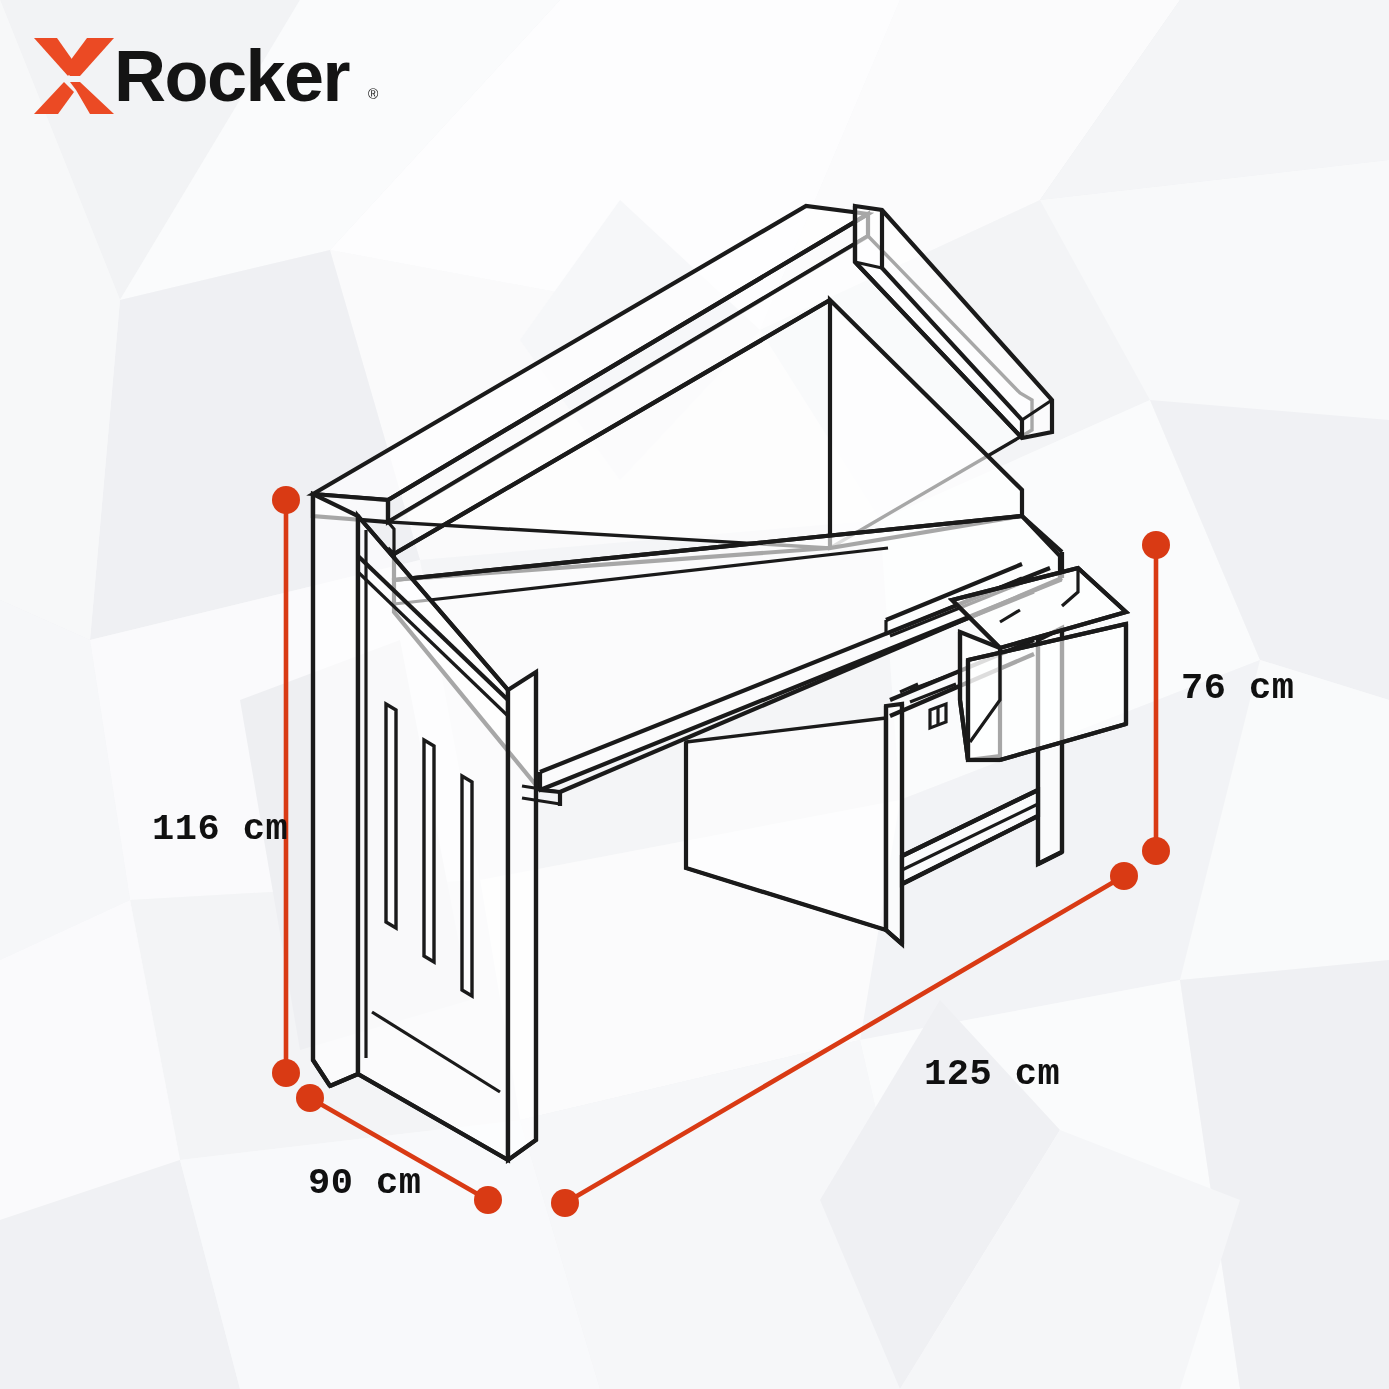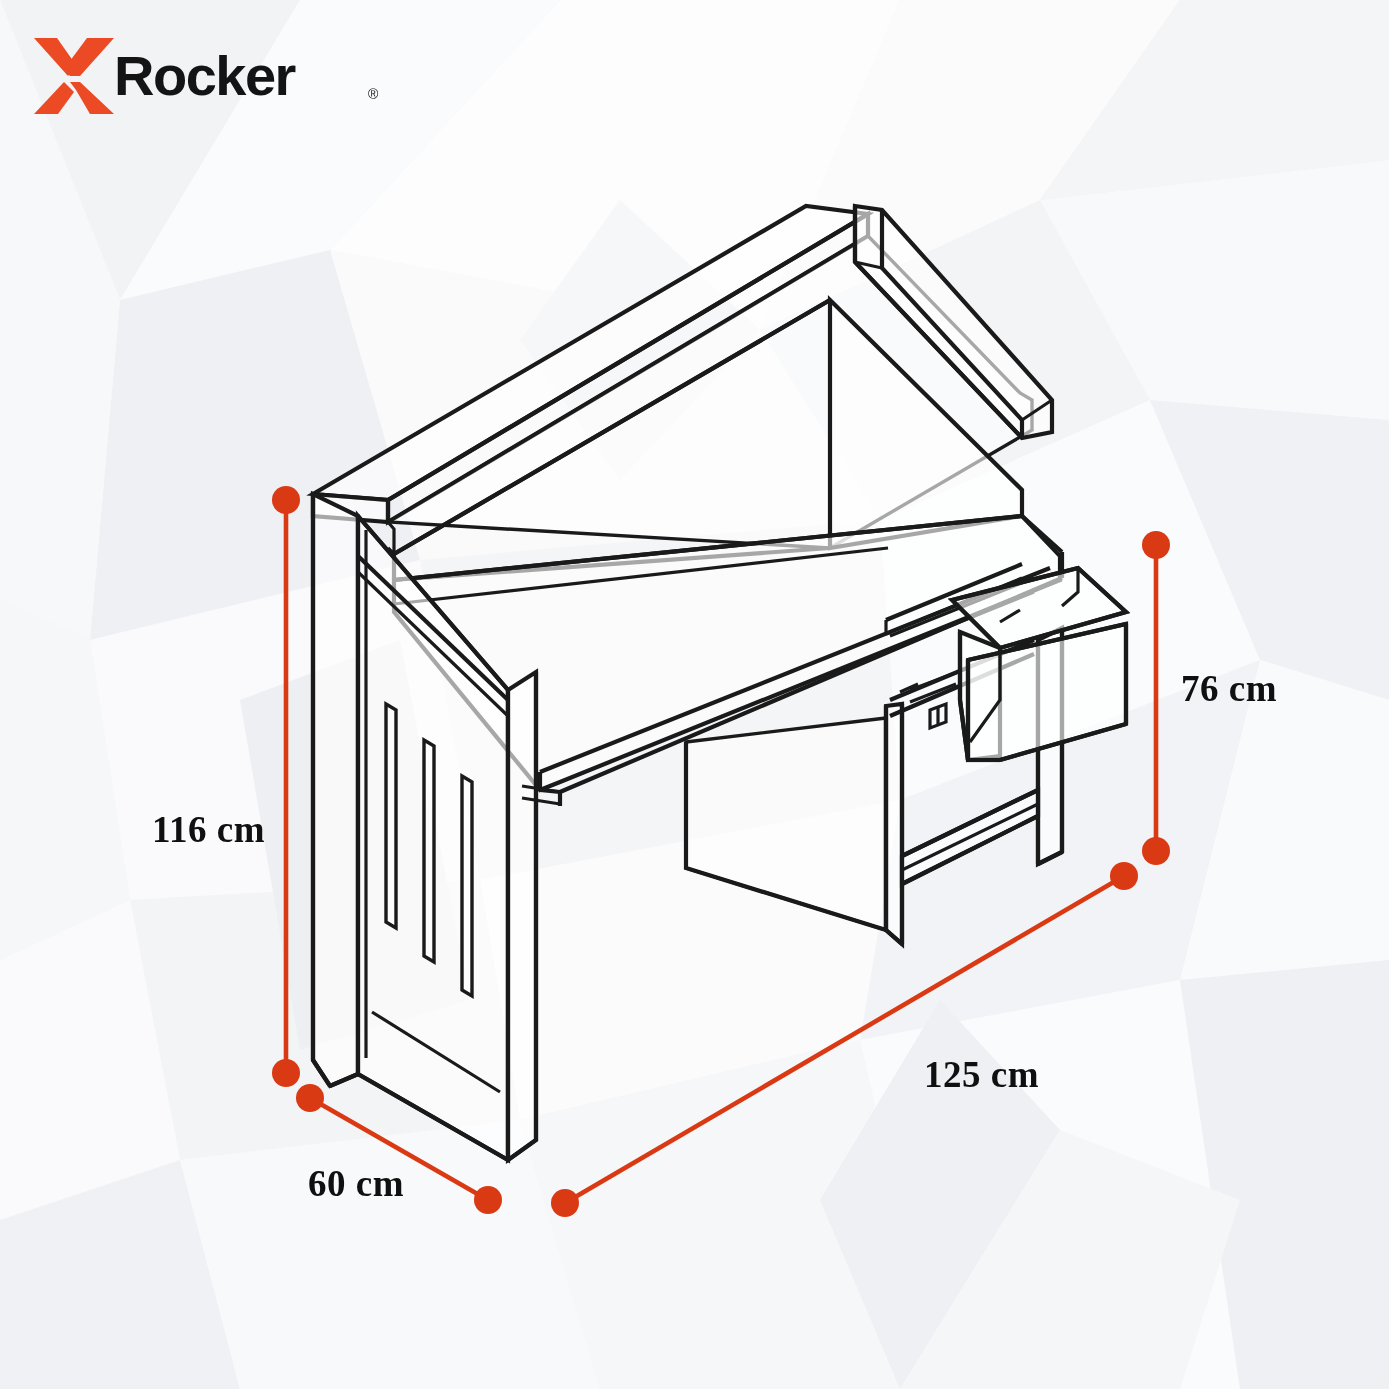--- a/index.html
+++ b/index.html
@@ -56,42 +56,42 @@
     stroke-linejoin: miter;
   }
   .dim-line {
     fill: none;
     stroke-width: 4.6;
     stroke-linecap: round;
   }
   .dim-dot { stroke: none; }
   .dim-label {
     position: absolute;
-    font-family: Liberation Serif, serif;
+    font-family: Liberation Mono, monospace;
     font-weight: bold;
     font-size: 37px;
     color: #101010;
     letter-spacing: 0.5px;
     white-space: nowrap;
   }
   #logo {
     position: absolute;
     left: 28px;
     top: 30px;
     width: 360px;
     height: 92px;
   }
   #logo-mark { position: absolute; left: 0; top: 4px; width: 92px; height: 84px; }
   #logo-word {
     position: absolute;
     left: 86px;
     top: 0px;
     font-family: "Liberation Sans", sans-serif;
     font-weight: bold;
-    font-size: 56px;
+    font-size: 72px;
     color: #141414;
     letter-spacing: -1.5px;
     line-height: 92px;
   }
   #logo-reg {
     position: absolute;
     left: 340px;
     top: 56px;
     font-family: "Liberation Sans", sans-serif;
     font-size: 14px;
@@ -289,21 +289,21 @@
       <line x1="565" y1="1203" x2="1124" y2="876" stroke="#D93A14" class="dim-line"></line>
       <circle cx="565" cy="1203" r="14" fill="#D93A14" class="dim-dot"></circle>
       <circle cx="1124" cy="876" r="14" fill="#D93A14" class="dim-dot"></circle>
       <line x1="1156" y1="545" x2="1156" y2="851" stroke="#D93A14" class="dim-line"></line>
       <circle cx="1156" cy="545" r="14" fill="#D93A14" class="dim-dot"></circle>
       <circle cx="1156" cy="851" r="14" fill="#D93A14" class="dim-dot"></circle>
     </svg>
 
   <div class="dim-label" style="left:152px; top:808px;">116 cm</div>
 
-  <div class="dim-label" style="left:308px; top:1162px;">60 cm</div>
+  <div class="dim-label" style="left:308px; top:1162px;">90 cm</div>
 
   <div class="dim-label" style="left:924px; top:1053px;">125 cm</div>
 
   <div class="dim-label" style="left:1181px; top:667px;">76 cm</div>
 
   <div id="logo">
     <svg id="logo-mark" viewBox="0 0 92 84">
       <path d="M 6,4 L 29,4 L 48,31 L 40,42 L 6,4 Z" fill="#EB4A24"></path>
       <path d="M 59,4 L 86,4 L 52,42 L 42,42 L 36,35 L 59,4 Z" fill="#EB4A24"></path>
       <path d="M 6,80 L 30,80 L 46,58 L 36,48 L 6,80 Z" fill="#EB4A24"></path>

